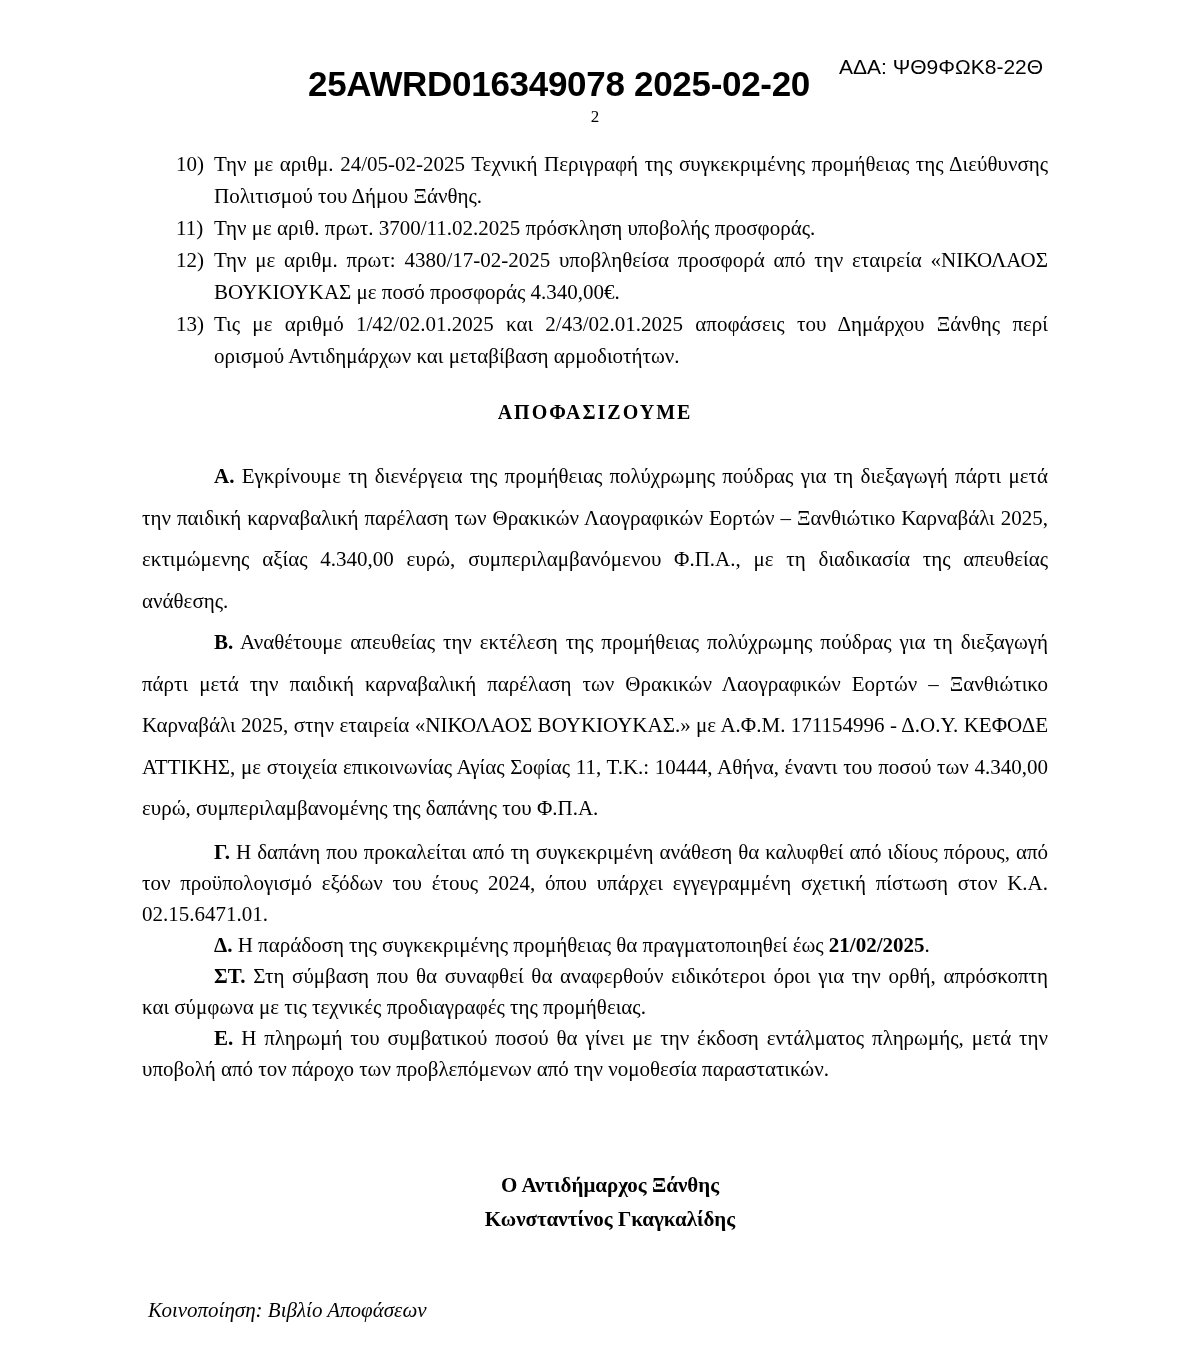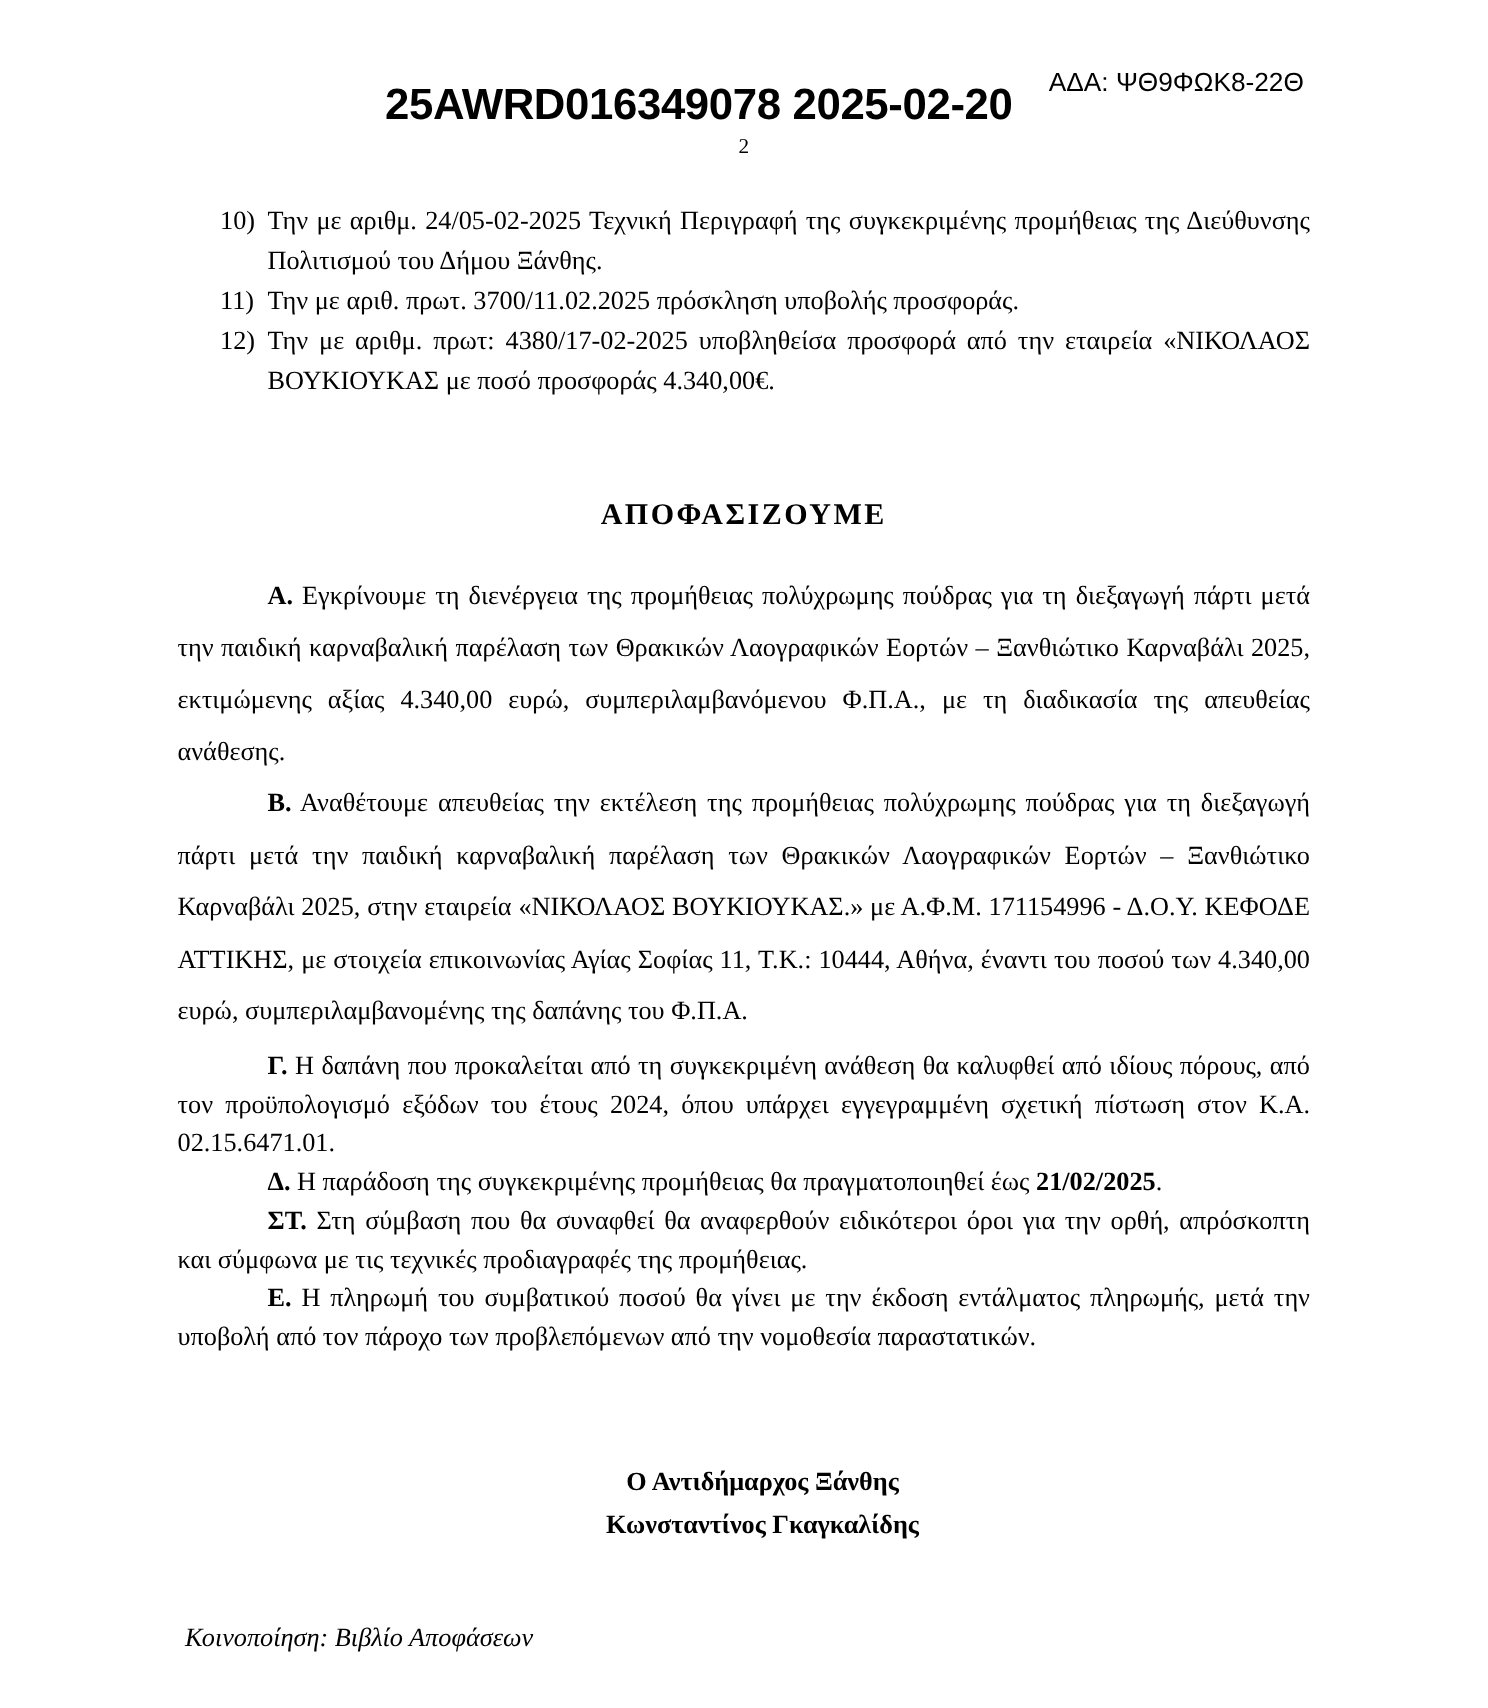--- a/index.html
+++ b/index.html
@@ -4,26 +4,26 @@
 <style>
   html, body { margin: 0; padding: 0; background: #ffffff; }
   body { width: 1190px; height: 1366px; position: relative; overflow: hidden; color: #000; }
   .serif { font-family: "Liberation Serif", "DejaVu Serif", serif; }
   .sans { font-family: "Liberation Sans", "DejaVu Sans", sans-serif; }
 
   .stamp-id { position: absolute; left: 308px; top: 64px; font-size: 35px; line-height: 40px; letter-spacing: -0.3px; white-space: nowrap; font-weight: bold; }
   .stamp-ada { position: absolute; left: 839px; top: 54px; font-size: 21px; line-height: 26px; white-space: nowrap; }
   .page-num { position: absolute; left: 0; width: 1190px; top: 107px; text-align: center; font-size: 17px; line-height: 20px; }
 
-  .considerations { position: absolute; left: 176px; top: 160px; width: 872px; font-size: 21px; }
+  .considerations { position: absolute; left: 176px; top: 148px; width: 872px; font-size: 21px; }
   .c-item { display: flex; line-height: 32px; }
   .c-num { width: 38px; flex: none; white-space: nowrap; }
   .c-text { flex: 1; text-align: justify; }
 
-  .decide-heading { position: absolute; left: 0; width: 1190px; top: 398px; text-align: center; font-weight: bold; font-size: 24px; letter-spacing: 2px; line-height: 28px; }
+  .decide-heading { position: absolute; left: 0; width: 1190px; top: 398px; text-align: center; font-weight: bold; font-size: 20px; letter-spacing: 2px; line-height: 28px; }
 
   .decisions { position: absolute; left: 142px; top: 456px; width: 906px; font-size: 21px; }
   .para { text-align: justify; text-indent: 72px; margin: 0; }
   .para.wide { line-height: 41.5px; }
   .para.tight { line-height: 31px; }
   .para b { font-weight: bold; }
   .gap { height: 7px; }
 
   .signature { position: absolute; left: 15px; width: 1190px; top: 1168px; text-align: center; font-weight: bold; font-size: 21px; }
   .sig-line { line-height: 34px; height: 34px; }
@@ -42,20 +42,24 @@
     <span class="c-text">Την με αριθμ. 24/05-02-2025 Τεχνική Περιγραφή της συγκεκριμένης προμήθειας της Διεύθυνσης  Πολιτισμού του Δήμου Ξάνθης.</span>
   </div>
   <div class="c-item">
     <span class="c-num">11)</span>
     <span class="c-text">Την με αριθ. πρωτ. 3700/11.02.2025 πρόσκληση υποβολής προσφοράς.</span>
   </div>
   <div class="c-item">
     <span class="c-num">12)</span>
     <span class="c-text">Την με αριθμ. πρωτ: 4380/17-02-2025 υποβληθείσα προσφορά από την εταιρεία «ΝΙΚΟΛΑΟΣ ΒΟΥΚΙΟΥΚΑΣ με ποσό προσφοράς 4.340,00€.</span>
   </div>
+  <div class="c-item">
+    <span class="c-num">13)</span>
+    <span class="c-text">Τις με αριθμό 1/42/02.01.2025 και 2/43/02.01.2025 αποφάσεις του Δημάρχου Ξάνθης περί ορισμού Αντιδημάρχων και μεταβίβαση αρμοδιοτήτων.</span>
+  </div>
 </div>
 
 <div class="decide-heading serif">ΑΠΟΦΑΣΙΖΟΥΜΕ</div>
 
 <div class="decisions serif">
   <p class="para wide"><b>Α.</b><span> Εγκρίνουμε τη διενέργεια της προμήθειας πολύχρωμης πούδρας για τη διεξαγωγή πάρτι μετά την παιδική καρναβαλική παρέλαση των Θρακικών Λαογραφικών Εορτών – Ξανθιώτικο Καρναβάλι 2025, εκτιμώμενης αξίας 4.340,00 ευρώ, συμπεριλαμβανόμενου Φ.Π.Α., με τη διαδικασία της απευθείας ανάθεσης.</span></p>
   <p class="para wide"><b>Β.</b><span> Αναθέτουμε απευθείας την εκτέλεση της προμήθειας πολύχρωμης πούδρας για τη διεξαγωγή πάρτι μετά την παιδική καρναβαλική παρέλαση των Θρακικών Λαογραφικών Εορτών – Ξανθιώτικο Καρναβάλι 2025, στην εταιρεία «ΝΙΚΟΛΑΟΣ ΒΟΥΚΙΟΥΚΑΣ.» με Α.Φ.Μ. 171154996 - Δ.Ο.Υ. ΚΕΦΟΔΕ ΑΤΤΙΚΗΣ, με στοιχεία επικοινωνίας Αγίας Σοφίας 11, Τ.Κ.: 10444, Αθήνα, έναντι του ποσού των 4.340,00 ευρώ, συμπεριλαμβανομένης της δαπάνης του Φ.Π.Α.</span></p>
   <div class="gap"></div>
   <p class="para tight"><b>Γ.</b><span> Η δαπάνη που προκαλείται από τη συγκεκριμένη ανάθεση θα καλυφθεί από ιδίους πόρους, από τον προϋπολογισμό εξόδων του έτους 2024, όπου υπάρχει εγγεγραμμένη σχετική πίστωση στον Κ.Α. 02.15.6471.01.</span></p>
   <p class="para tight"><b>Δ.</b><span> Η παράδοση της συγκεκριμένης προμήθειας θα πραγματοποιηθεί έως </span><b>21/02/2025</b><span>.</span></p>

